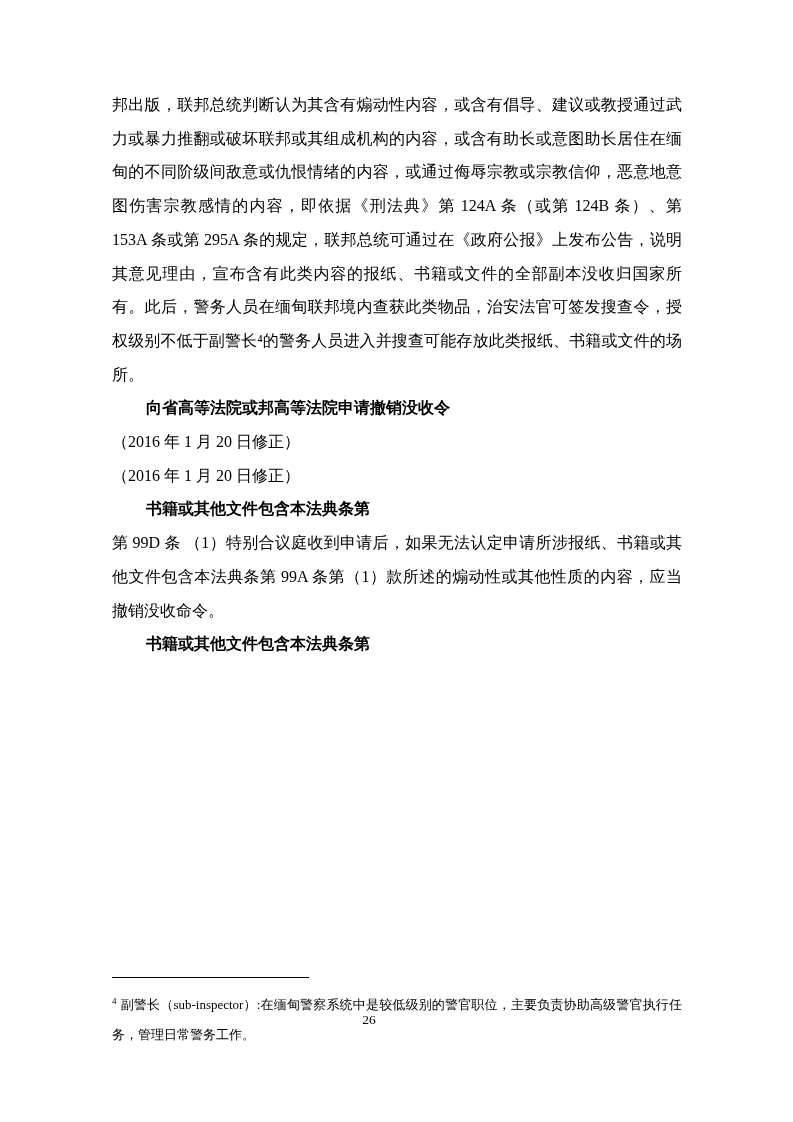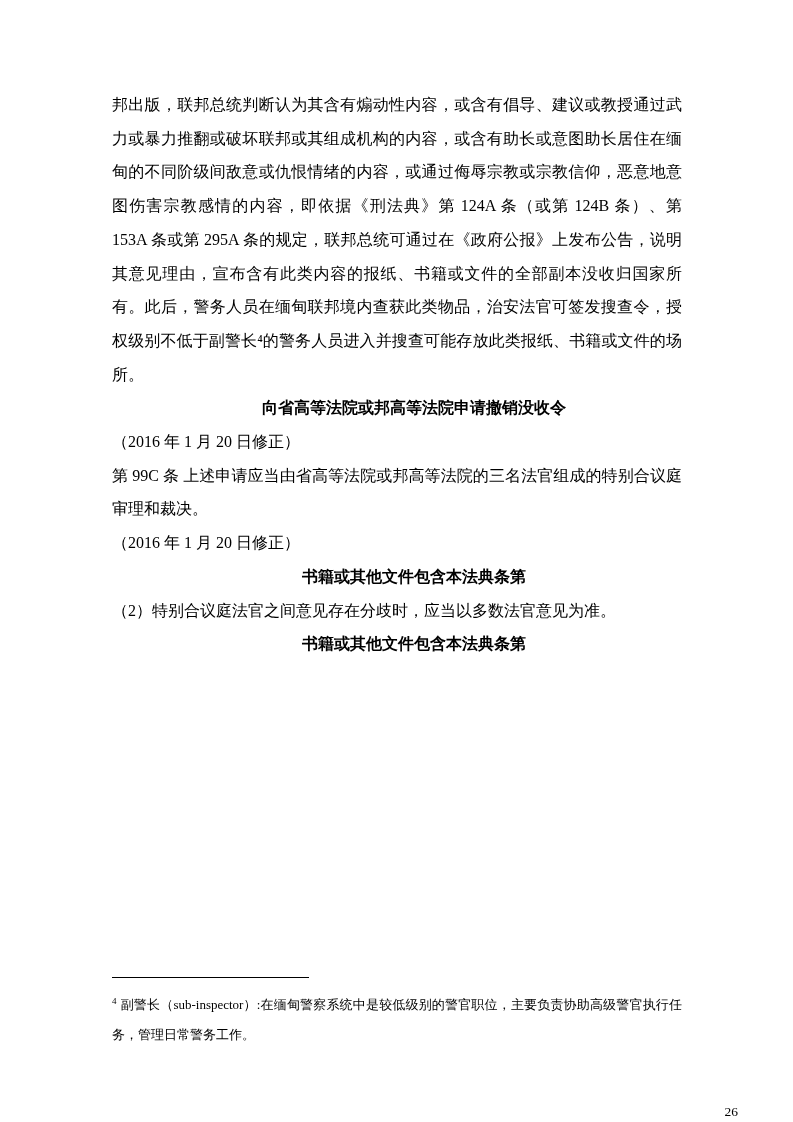--- a/index.html
+++ b/index.html
@@ -27,21 +27,21 @@
   .para {
     margin: 0;
     text-align: justify;
     text-justify: inter-character;
   }
   .heading {
     margin: 0;
     font-size: 16px;
     font-weight: 700;
     padding-left: 34px;
-    text-align: center;
+    text-align: left;
   }
   .footnote {
     position: absolute;
     top: 977px;
     left: 112px;
     width: 570px;
     font-size: 13px;
     line-height: 30px;
   }
   .fn-rule {
@@ -55,41 +55,40 @@
     text-align: justify;
     text-justify: inter-character;
   }
   .fn-marker {
     font-size: 9px;
     line-height: 0;
     margin-right: 4px;
   }
   .page-number {
     position: absolute;
-    top: 1104px;
+    top: 1012px;
     left: 0;
     width: 100%;
-    text-align: right;
+    text-align: center;
     font-size: 13.5px;
     line-height: 16px;
   }
 </style>
 </head>
 <body>
 
 <div class="page">
 
   <main class="doc">
     <p class="para">邦出版，联邦总统判断认为其含有煽动性内容，或含有倡导、建议或教授通过武力或暴力推翻或破坏联邦或其组成机构的内容，或含有助长或意图助长居住在缅甸的不同阶级间敌意或仇恨情绪的内容，或通过侮辱宗教或宗教信仰，恶意地意图伤害宗教感情的内容，即依据《刑法典》第 124A 条（或第 124B 条）、第 153A 条或第 295A 条的规定，联邦总统可通过在《政府公报》上发布公告，说明其意见理由，宣布含有此类内容的报纸、书籍或文件的全部副本没收归国家所有。此后，警务人员在缅甸联邦境内查获此类物品，治安法官可签发搜查令，授权级别不低于副警长⁴的警务人员进入并搜查可能存放此类报纸、书籍或文件的场所。</p>
     <h3 class="heading">向省高等法院或邦高等法院申请撤销没收令</h3>
     <p class="para">（2016 年 1 月 20 日修正）</p>
-    <p class="para">第 99C 条 上述申请应当由省高等法院或邦高等法院的三名法官组成的特别合议庭审理和裁决。</p>
     <p class="para">（2016 年 1 月 20 日修正）</p>
     <h3 class="heading">书籍或其他文件包含本法典条第</h3>
-    <p class="para">（2）特别合议庭法官之间意见存在分歧时，应当以多数法官意见为准。</p>
+    <p class="para">第 99D 条 （1）特别合议庭收到申请后，如果无法认定申请所涉报纸、书籍或其他文件包含本法典条第 99A 条第（1）款所述的煽动性或其他性质的内容，应当撤销没收命令。</p>
     <h3 class="heading">书籍或其他文件包含本法典条第</h3>
   </main>
 
   <div class="footnote">
     <div class="fn-rule"></div>
     <p class="fn-text"><sup class="fn-marker">4</sup><span>副警长（sub-inspector）:在缅甸警察系统中是较低级别的警官职位，主要负责协助高级警官执行任务，管理日常警务工作。</span></p>
   </div>
 
   <div class="page-number">26</div>
 

